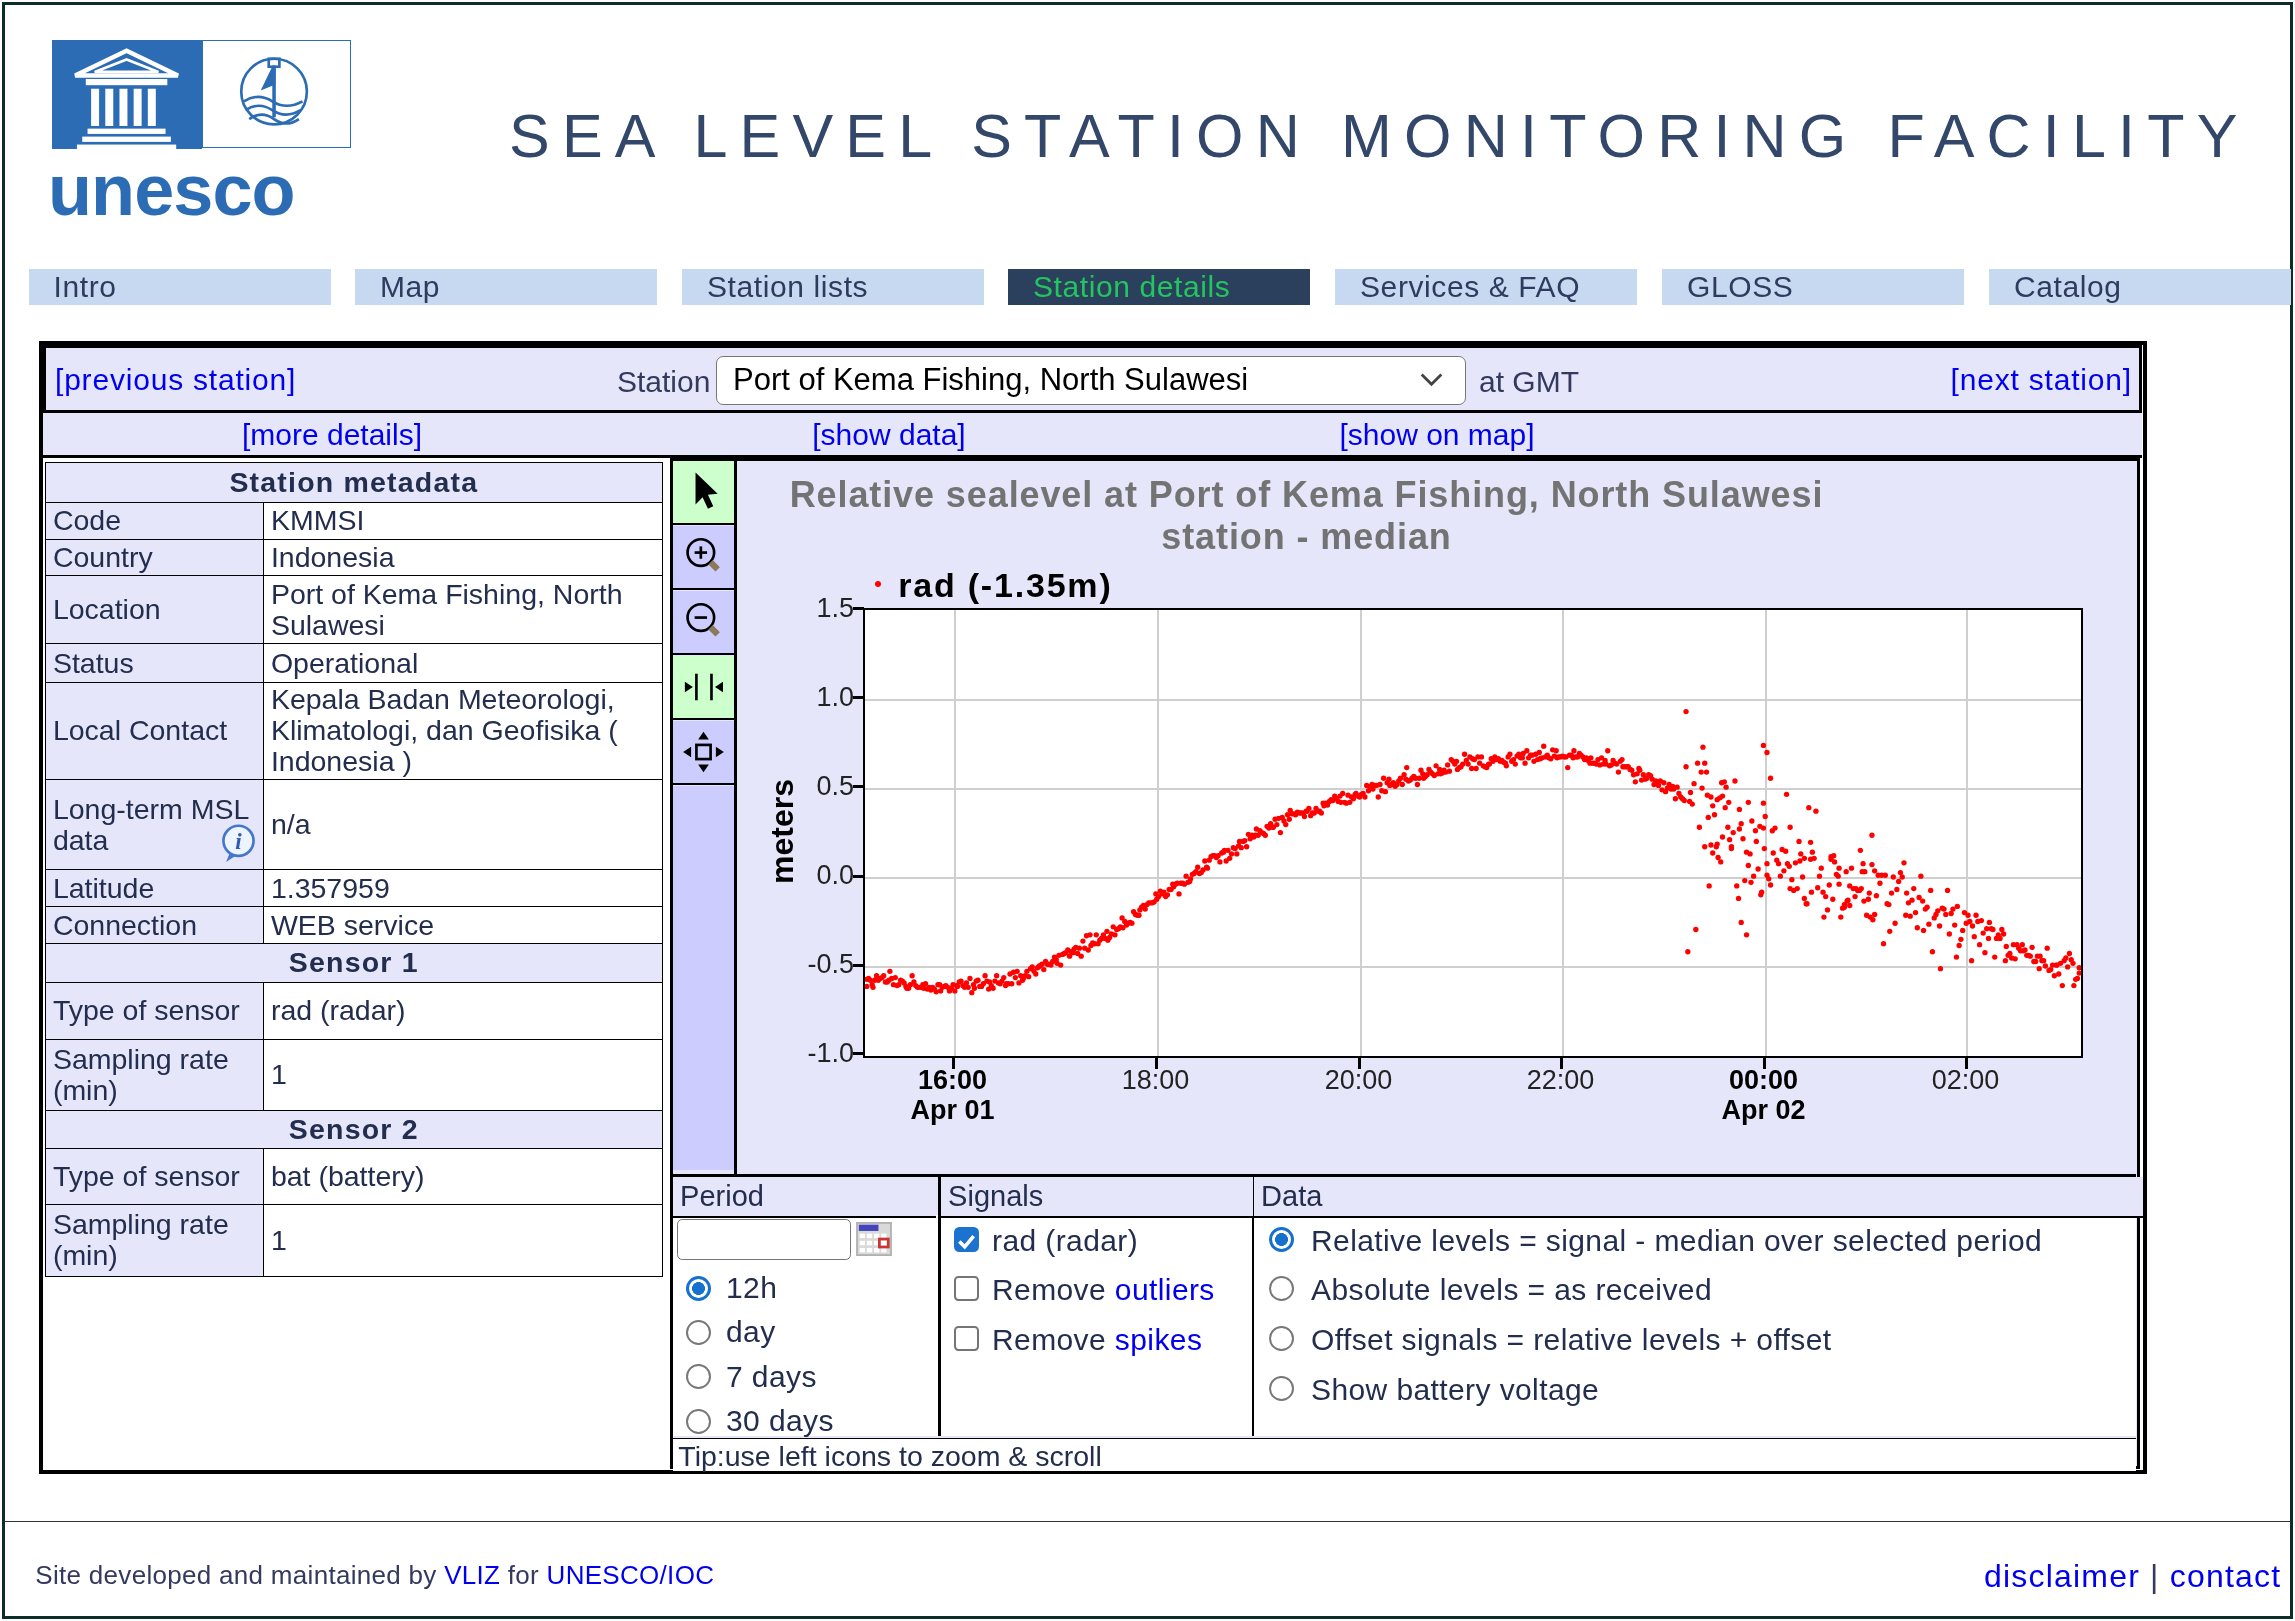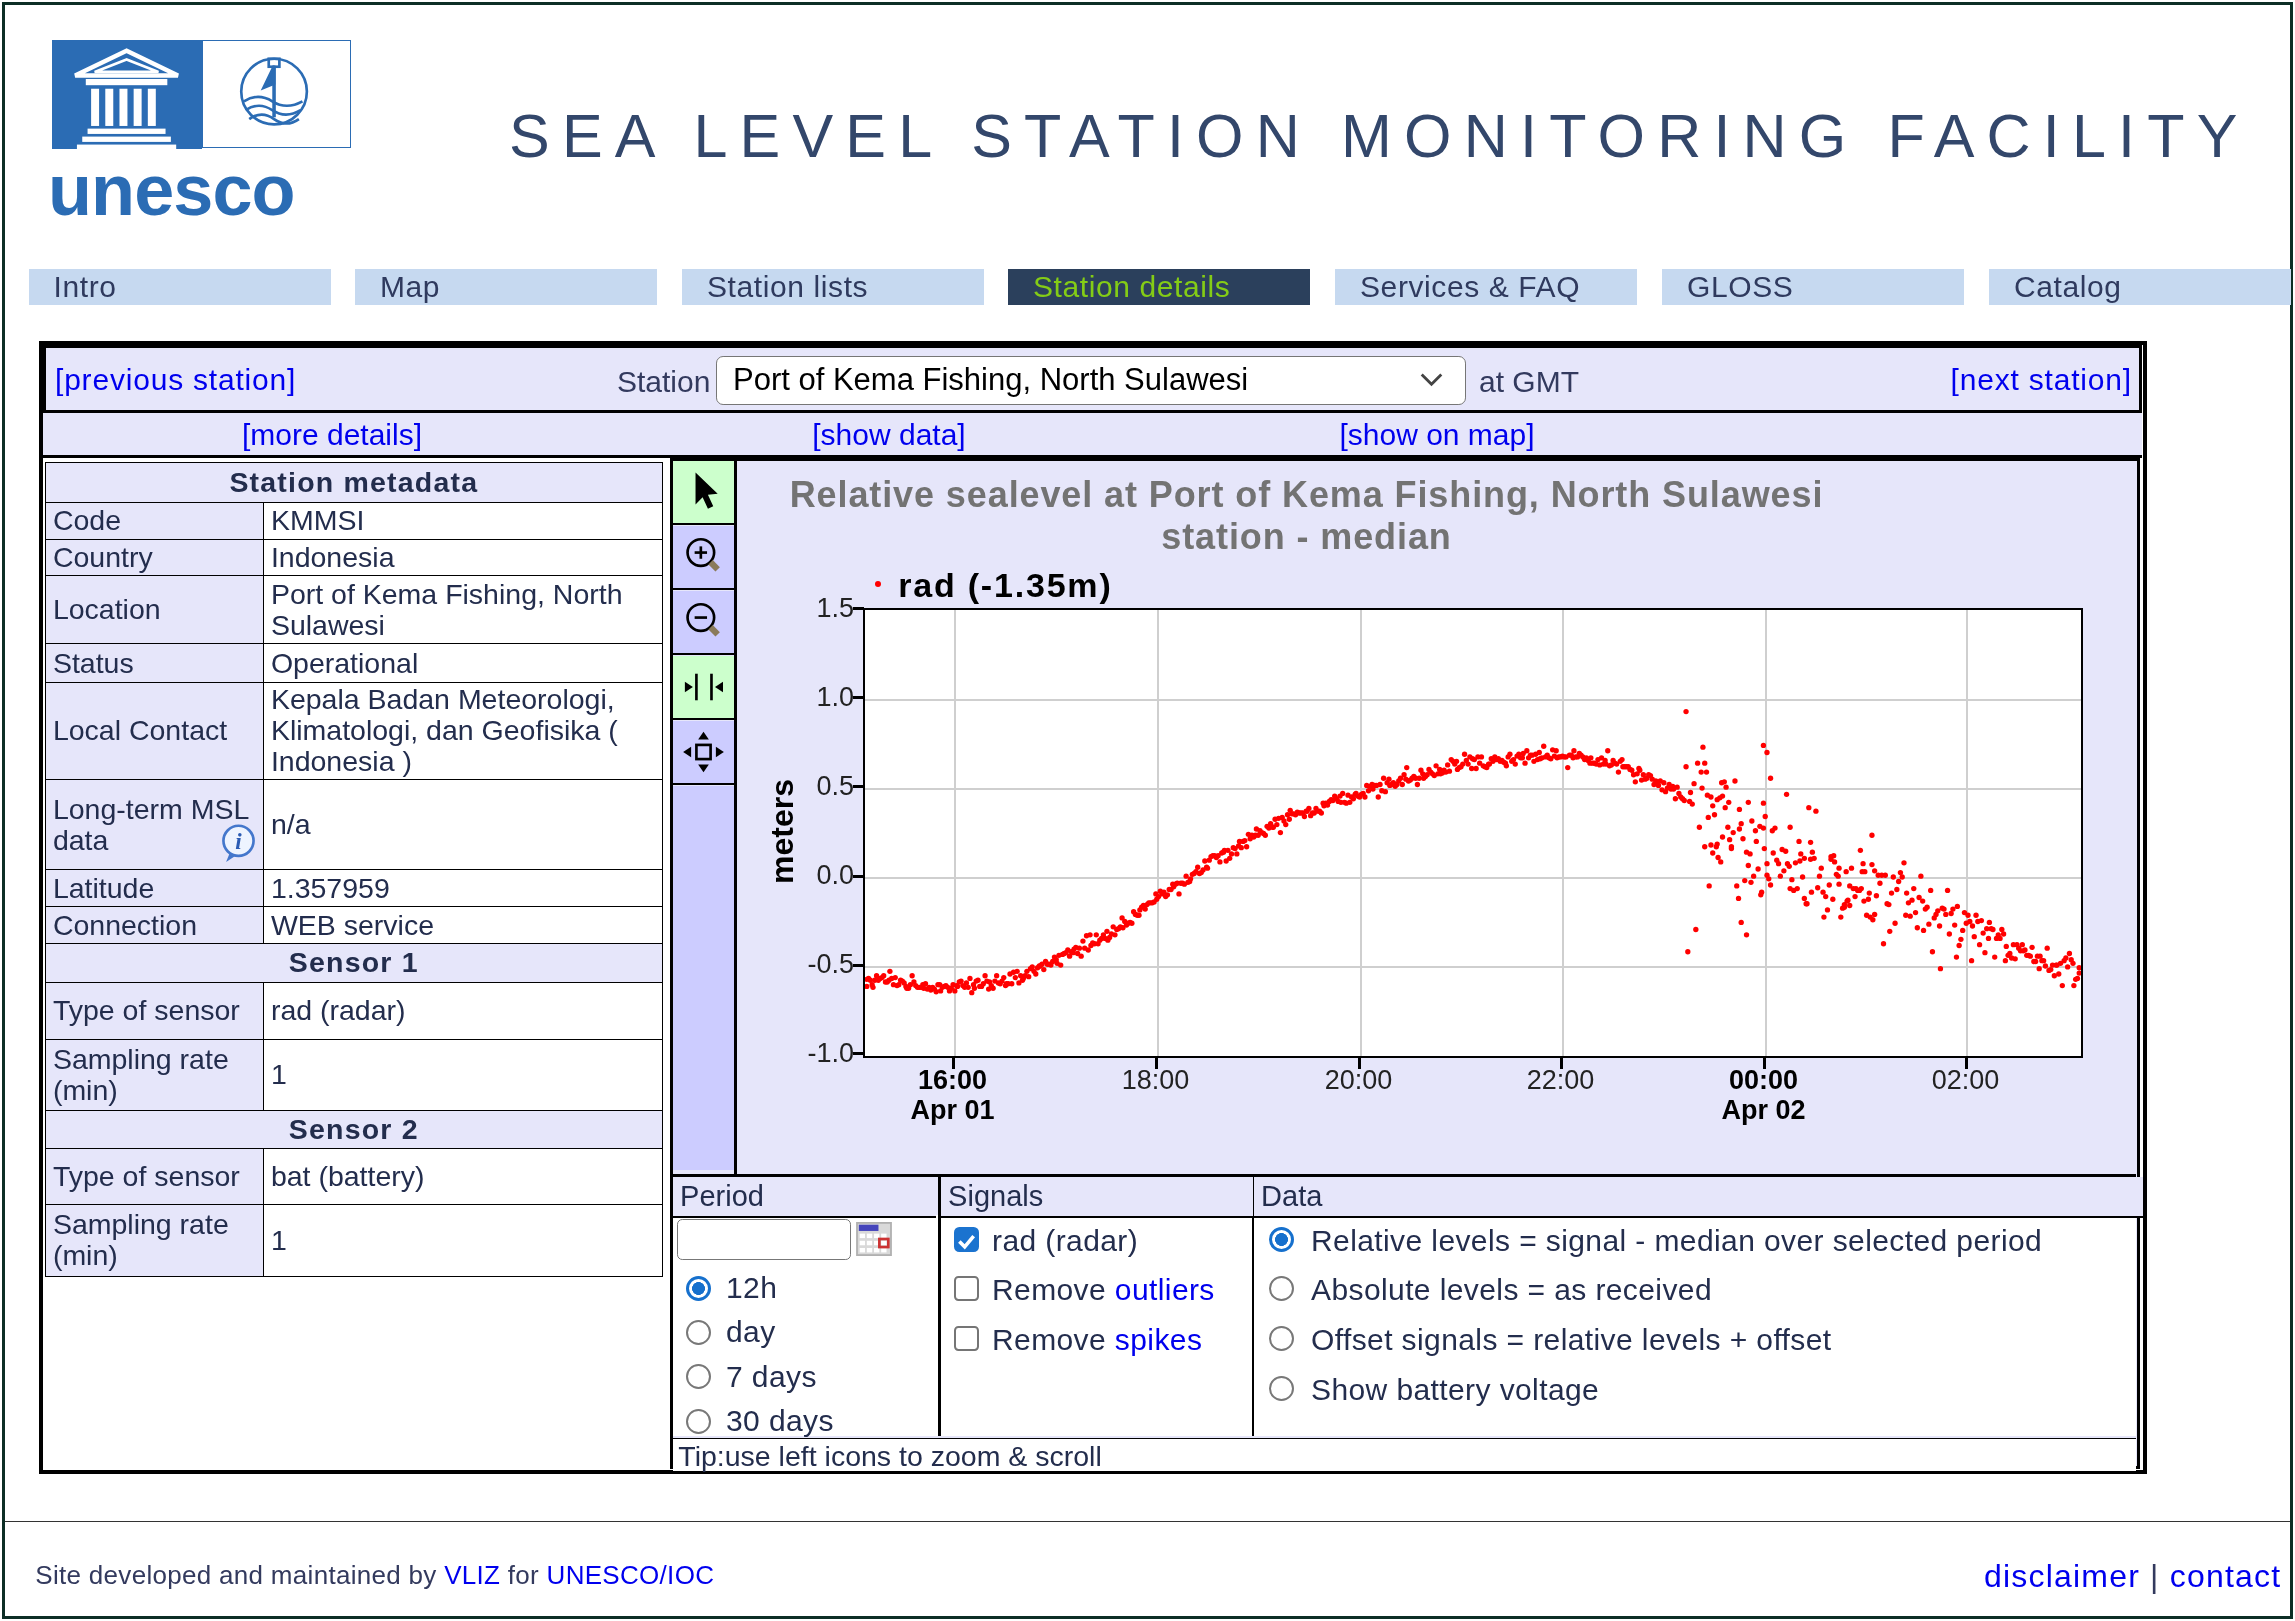--- a/index.html
+++ b/index.html
@@ -6,21 +6,21 @@
 .abs{position:absolute;}
 a{color:#0000ee;text-decoration:none;}
 
 #logobox{left:52px;top:40px;width:301px;height:109px;}
 #logoblue{position:absolute;left:0;top:0;width:150px;height:109px;background:#2b6cb4;}
 #logowhite{position:absolute;left:150px;top:0;width:147px;height:106px;background:#fff;border:1.8px solid #2b6cb4;}
 #unesco{left:48px;top:149px;font-size:72px;font-weight:bold;color:#2b6cb4;letter-spacing:-0.9px;}
 #title{left:509px;top:101px;width:1731px;text-align:center;font-size:61px;color:#33476b;letter-spacing:12.2px;white-space:nowrap;}
 
 .tab{top:269px;width:302px;height:36px;line-height:36px;background:#c6d9f0;color:#2f3a5e;font-size:30px;letter-spacing:0.6px;padding-left:25px;box-sizing:border-box;}
-.tab.active{background:#2b405c;color:#84cc16;}
+.tab.active{background:#2b405c;color:#22c55e;}
 
 #mainbox{left:39px;top:341px;width:2108px;height:1133px;border:4.4px solid #000;box-sizing:border-box;background:#fff;font-size:30px;}
 #row1{left:0;top:0;width:2099px;height:68px;border:3.6px solid #000;box-sizing:border-box;background:#e6e6fa;}
 #row1 a{letter-spacing:0.8px;}
 #prevlnk{left:9px;top:15px;}
 #nextlnk{right:7.1px;top:15px;}
 #stationlbl{left:571px;top:17px;color:#333a5e;}
 #selectbox{left:670px;top:8px;width:750px;height:49px;background:#fff;border:1.8px solid #767676;border-radius:7.1px;box-sizing:border-box;font-size:31px;color:#000;line-height:45px;padding-left:16px;}
 #selchev{right:19.6px;top:13.3px;}
 #atgmt{left:1433px;top:17px;color:#333a5e;}

